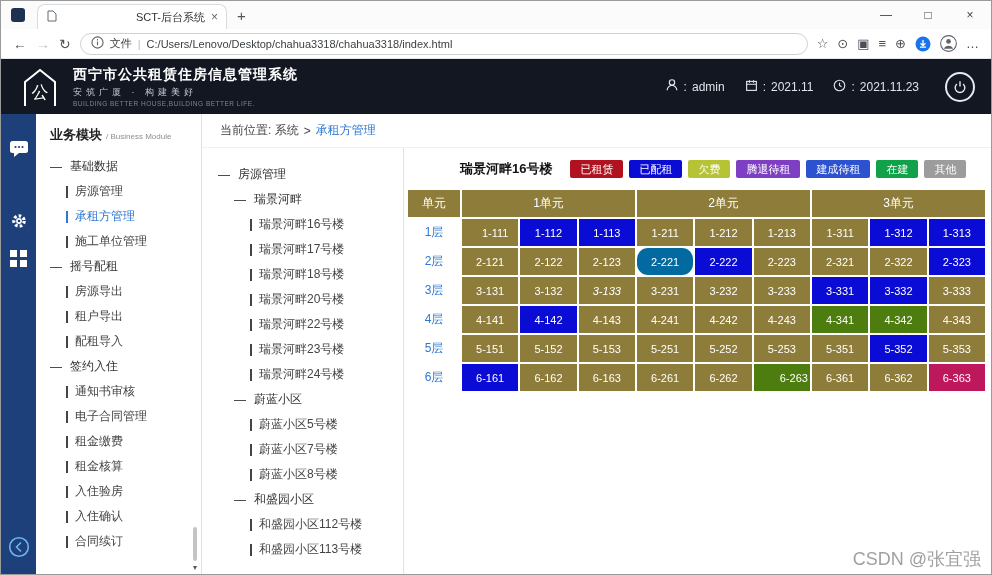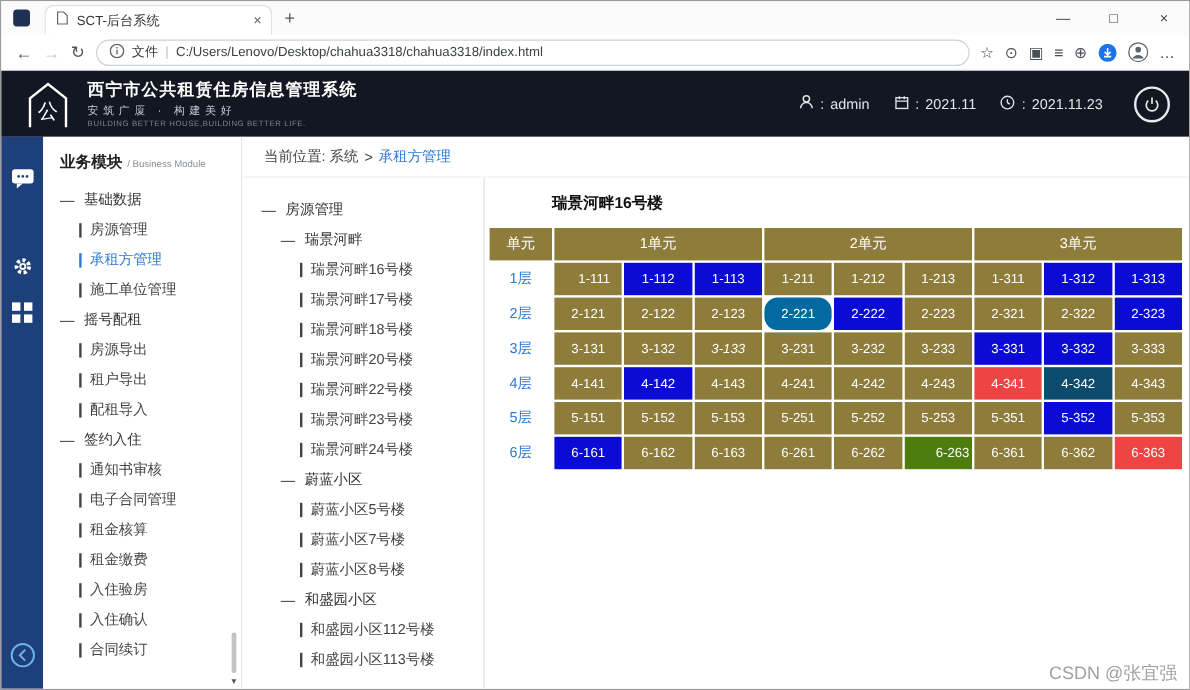--- a/index.html
+++ b/index.html
@@ -4,21 +4,21 @@
 <style>
   *{margin:0;padding:0;box-sizing:border-box;}
   html,body{width:992px;height:575px;}
   body{font-family:"Liberation Sans","DejaVu Sans",sans-serif;background:#d8d8d8;}
   .window{width:992px;height:575px;background:#fff;border:1px solid #9a9a9a;display:flex;flex-direction:column;overflow:hidden;}
 
   
   .titlebar{height:28px;background:#fbfbfc;display:flex;align-items:flex-end;padding-left:8px;flex:none;}
   .win-app-icon{width:14px;height:14px;background:#1f3150;border-radius:3px;margin:0 12px 7px 2px;}
   .tab{width:190px;height:25px;background:#fff;border:1px solid #d9dce0;border-bottom:none;border-radius:8px 8px 0 0;display:flex;align-items:center;gap:6px;padding:0 8px;}
-  .tab-title{flex:1;font-size:11px;color:#333;white-space:nowrap;overflow:hidden;text-overflow:ellipsis;}
+  .tab-title{flex:1;font-size:11px;color:#333;white-space:nowrap;overflow:hidden;text-overflow:ellipsis;text-align:right;}
   .tab-close{font-size:12px;color:#666;cursor:default;}
   .newtab{font-size:15px;color:#555;margin:0 0 5px 10px;}
   .win-controls{margin-left:auto;display:flex;height:28px;align-self:flex-start;}
   .win-controls span{width:42px;height:28px;display:flex;align-items:center;justify-content:center;font-size:12px;color:#444;}
 
   
   .addressbar{height:30px;background:#fff;border-bottom:1px solid #e4e6e8;display:flex;align-items:center;gap:9px;padding:0 12px;flex:none;}
   .nav-btn{font-size:14px;color:#50555b;}
   .nav-btn.disabled{color:#c3c7cb;}
   .addr-pill{flex:1;height:22px;border:1px solid #cdd2d8;border-radius:11px;display:flex;align-items:center;gap:6px;padding:0 10px;font-size:11px;color:#3c4043;overflow:hidden;white-space:nowrap;}
@@ -72,21 +72,21 @@
 
   .gridpanel{flex:1;padding:12px 6px 0 4px;min-width:0;}
   .legend-row{display:flex;align-items:center;gap:6px;padding-left:52px;}
   .grid-title{font-size:13px;font-weight:bold;color:#111;margin-right:12px;}
   .chip{height:18px;padding:0 10px;color:#fff;font-size:11px;display:flex;align-items:center;border-radius:2px;white-space:nowrap;}
   .room-grid{display:grid;grid-template-columns:52px repeat(9,1fr);gap:2px;margin-top:12px;}
   .cell{height:27px;display:flex;align-items:center;justify-content:center;font-size:11px;color:#fff;}
   .cell.header{font-weight:normal;font-size:12px;}
   .cell.unit{grid-column:span 3;}
   .cell.floor{background:#fff;color:#2e78d2;font-size:12px;}
-  .watermark{position:absolute;right:10px;bottom:3px;font-size:15px;color:#a0a0a0;}
+  .watermark{position:absolute;right:10px;bottom:3px;font-size:18px;color:#a0a0a0;}
 </style>
 </head>
 <body>
 
 <div class="window">
 
   <div class="titlebar">
     <div class="win-app-icon"></div>
     <div class="tab">
       <span><svg width="12" height="12" viewBox="0 0 12 12">
@@ -261,25 +261,25 @@
           <div class="menu-item">
             <span class="bar"></span>
             <span>通知书审核</span>
           </div>
           <div class="menu-item">
             <span class="bar"></span>
             <span>电子合同管理</span>
           </div>
           <div class="menu-item">
             <span class="bar"></span>
+            <span>租金缴费</span>
+          </div>
+          <div class="menu-item">
+            <span class="bar"></span>
             <span>租金核算</span>
-          </div>
-          <div class="menu-item">
-            <span class="bar"></span>
-            <span>租金缴费</span>
           </div>
           <div class="menu-item">
             <span class="bar"></span>
             <span>入住验房</span>
           </div>
           <div class="menu-item">
             <span class="bar"></span>
             <span>入住确认</span>
           </div>
           <div class="menu-item">
@@ -364,20 +364,29 @@
               </div>
               <div class="tree-leaf">
                 <span class="bar"></span>
                 <span>和盛园小区113号楼</span>
               </div>
             </div>
         </div>
         <div class="gridpanel">
           <div class="legend-row">
             <span class="grid-title">瑞景河畔16号楼</span>
+            <span style="display:flex;gap:6px;">
+                <div class="chip" style="background: rgb(176, 18, 31);">已租赁</div>
+                <div class="chip" style="background: rgb(11, 11, 214);">已配租</div>
+                <div class="chip" style="background: rgb(182, 195, 53);">欠费</div>
+                <div class="chip" style="background: rgb(126, 63, 194);">腾退待租</div>
+                <div class="chip" style="background: rgb(45, 82, 207);">建成待租</div>
+                <div class="chip" style="background: rgb(18, 161, 75);">在建</div>
+                <div class="chip" style="background: rgb(156, 156, 156);">其他</div>
+              </span>
           </div>
           <div class="room-grid">
               <div class="cell header" style="background: rgb(142, 124, 59);">单元</div>
               <div class="cell header unit" style="background: rgb(142, 124, 59);">1单元</div>
               <div class="cell header unit" style="background: rgb(142, 124, 59);">2单元</div>
               <div class="cell header unit" style="background: rgb(142, 124, 59);">3单元</div>
               <div class="cell floor">1层</div>
               <div class="cell room" style="background: rgb(142, 124, 59); padding-left: 10px;">1-111</div>
               <div class="cell room" style="background: rgb(11, 11, 214);">1-112</div>
               <div class="cell room" style="background: rgb(11, 11, 214);">1-113</div>
@@ -407,43 +416,43 @@
               <div class="cell room" style="background: rgb(11, 11, 214);">3-331</div>
               <div class="cell room" style="background: rgb(11, 11, 214);">3-332</div>
               <div class="cell room" style="background: rgb(142, 124, 59);">3-333</div>
               <div class="cell floor">4层</div>
               <div class="cell room" style="background: rgb(142, 124, 59);">4-141</div>
               <div class="cell room" style="background: rgb(11, 11, 214);">4-142</div>
               <div class="cell room" style="background: rgb(142, 124, 59);">4-143</div>
               <div class="cell room" style="background: rgb(142, 124, 59);">4-241</div>
               <div class="cell room" style="background: rgb(142, 124, 59);">4-242</div>
               <div class="cell room" style="background: rgb(142, 124, 59);">4-243</div>
-              <div class="cell room" style="background: #ef4444;">4-341</div>
-              <div class="cell room" style="background: #0c4a6e;">4-342</div>
+              <div class="cell room" style="background: #4d7c0f;">4-341</div>
+              <div class="cell room" style="background: #4d7c0f;">4-342</div>
               <div class="cell room" style="background: rgb(142, 124, 59);">4-343</div>
               <div class="cell floor">5层</div>
               <div class="cell room" style="background: rgb(142, 124, 59);">5-151</div>
               <div class="cell room" style="background: rgb(142, 124, 59);">5-152</div>
               <div class="cell room" style="background: rgb(142, 124, 59);">5-153</div>
               <div class="cell room" style="background: rgb(142, 124, 59);">5-251</div>
               <div class="cell room" style="background: rgb(142, 124, 59);">5-252</div>
               <div class="cell room" style="background: rgb(142, 124, 59);">5-253</div>
               <div class="cell room" style="background: rgb(142, 124, 59);">5-351</div>
               <div class="cell room" style="background: rgb(11, 11, 214);">5-352</div>
               <div class="cell room" style="background: rgb(142, 124, 59);">5-353</div>
               <div class="cell floor">6层</div>
               <div class="cell room" style="background: rgb(11, 11, 214);">6-161</div>
               <div class="cell room" style="background: rgb(142, 124, 59);">6-162</div>
               <div class="cell room" style="background: rgb(142, 124, 59);">6-163</div>
               <div class="cell room" style="background: rgb(142, 124, 59);">6-261</div>
               <div class="cell room" style="background: rgb(142, 124, 59);">6-262</div>
               <div class="cell room" style="background: #4d7c0f; padding-left: 24px;">6-263</div>
               <div class="cell room" style="background: rgb(142, 124, 59);">6-361</div>
               <div class="cell room" style="background: rgb(142, 124, 59);">6-362</div>
-              <div class="cell room" style="background: #ef4444;">6-363</div>
+              <div class="cell room" style="background: #be185d;">6-363</div>
             </div>
         </div>
       </div>
       <div class="watermark">CSDN @张宜强</div>
     </div>
 
   </div>
 </div>
 
 </body></html>

